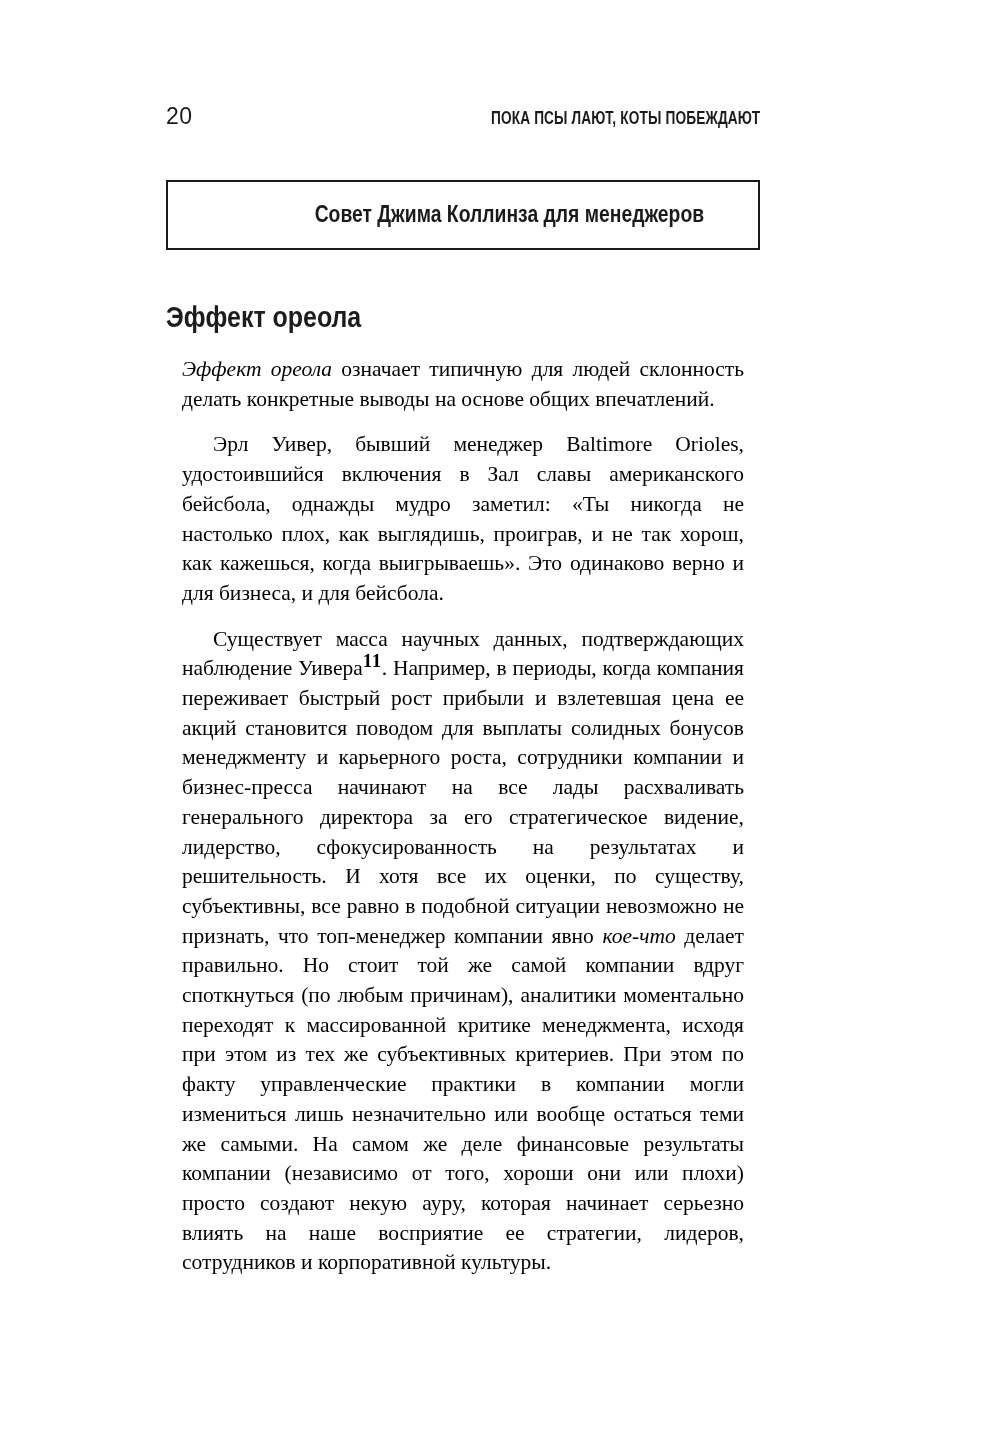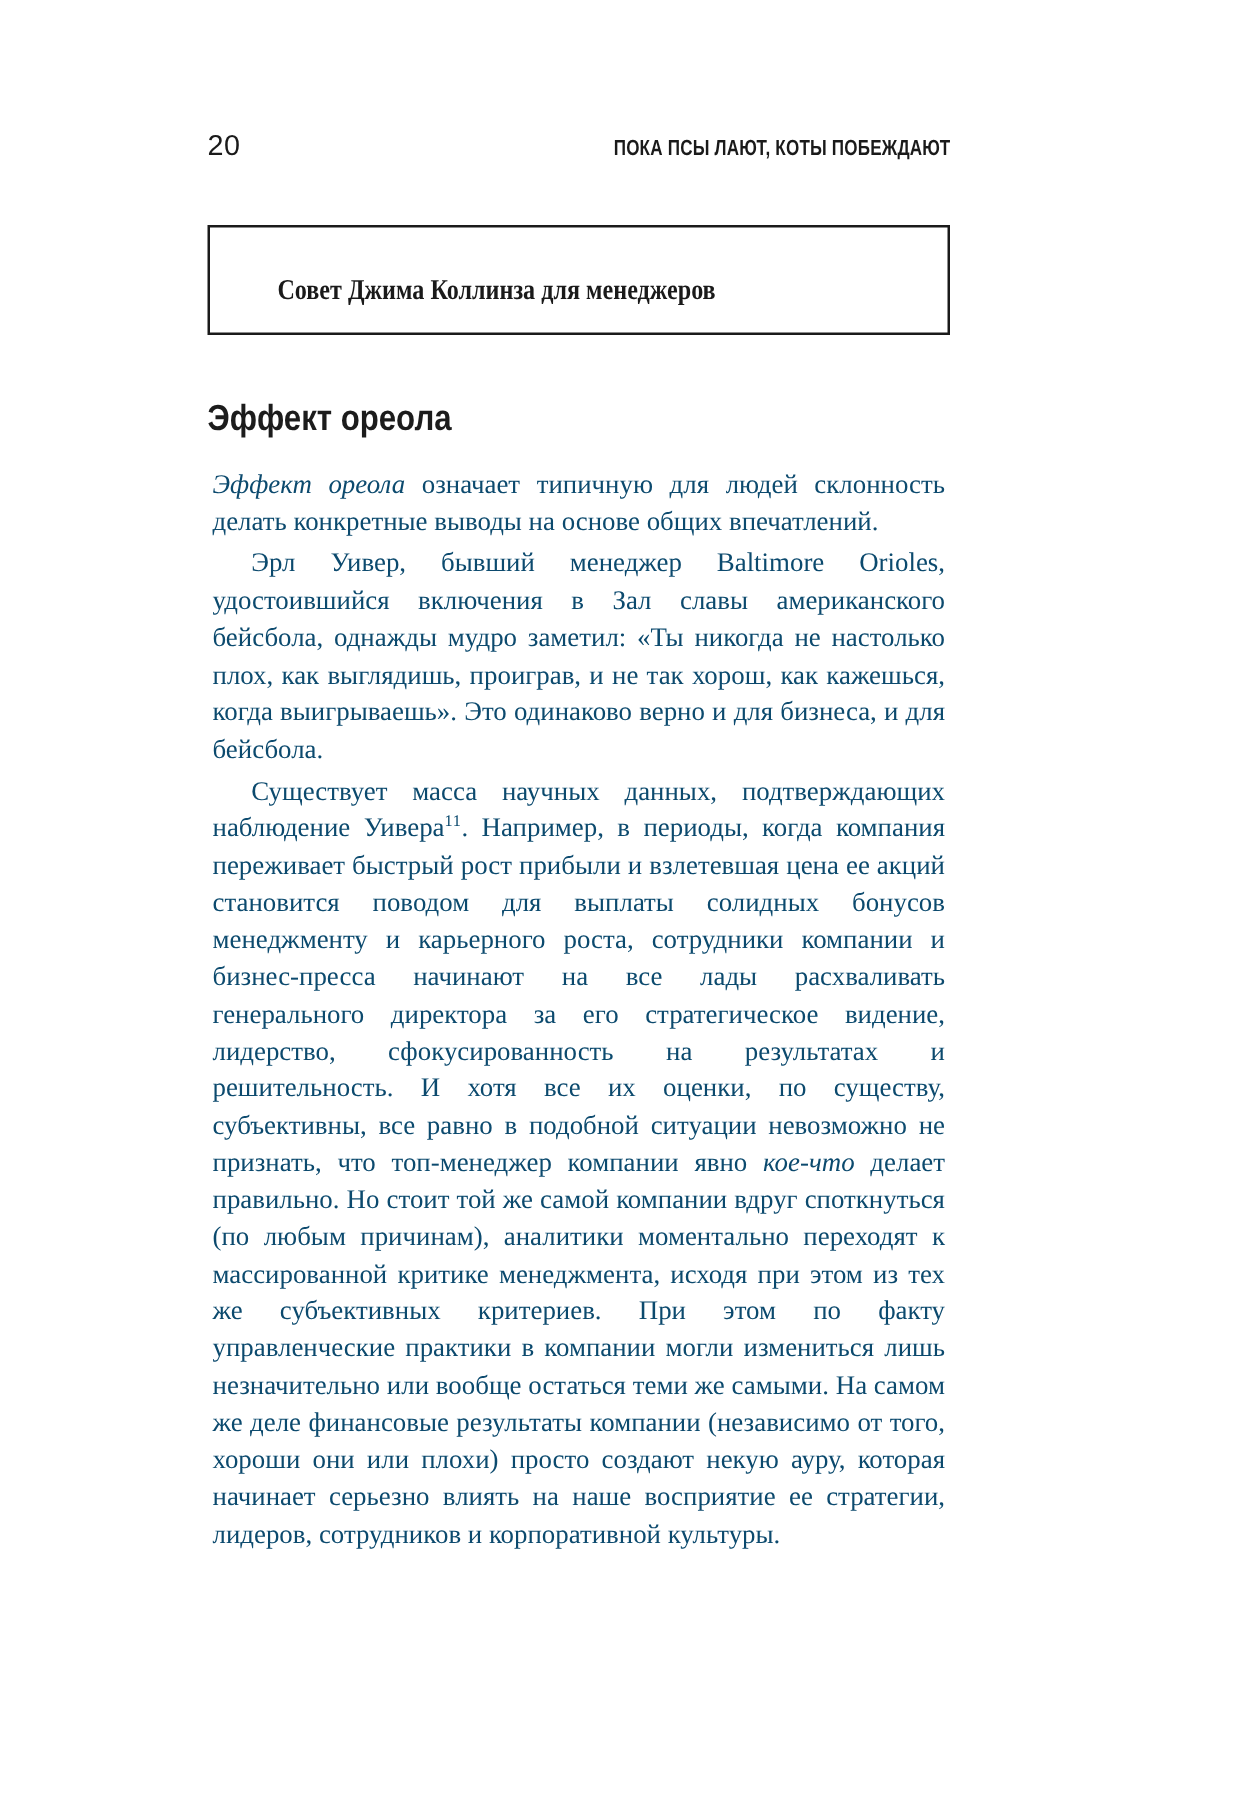--- a/index.html
+++ b/index.html
@@ -36,23 +36,23 @@
     letter-spacing: 0.2px;
     transform: scaleX(0.78);
     transform-origin: 100% 50%;
     white-space: nowrap;
   }
   
   .callout {
     margin-top: 50px;
     border: 2px solid #1a1a1a;
     box-sizing: border-box;
-    padding: 35px 8px 16px;
-    text-align: left;
-    font-family: Liberation Serif, serif;
+    padding: 17px 8px 16px;
+    text-align: right;
+    font-family: Liberation Sans, sans-serif;
   }
   .callout-title {
     font-size: 23px;
     font-weight: 700;
     color: #1a1a1a;
     line-height: 30px;
     transform: scaleX(0.84);
     margin-bottom: 3px;
     white-space: nowrap;
   }
@@ -72,36 +72,37 @@
     color: #1c1c1c;
     transform: scaleX(0.86);
     transform-origin: 0 50%;
     white-space: nowrap;
   }
   
   .body-text {
     margin-top: 21px;
   }
   .para {
-    margin: 4px;
+    margin: 16px;
     font-family: "Liberation Serif", serif;
     font-size: 21.5px;
     line-height: 29.7px;
-    color: #0c4a6e;
+    color: #000000;
     text-align: justify;
     hyphens: auto;
     -webkit-hyphens: auto;
   }
   .para.indent { text-indent: 31px; }
   .para em { font-style: italic; }
   .para sup {
-    font-size: 13px;
+    font-size: 19px;
     line-height: 0;
     vertical-align: super;
     letter-spacing: 0.5px;
+    font-weight: bold;
   }
 </style>
 </head>
 <body>
 
 <div class="page">
 
   <header class="running-head">
     <span class="page-number">20</span>
     <span class="running-title">ПОКА ПСЫ ЛАЮТ, КОТЫ ПОБЕЖДАЮТ</span>

